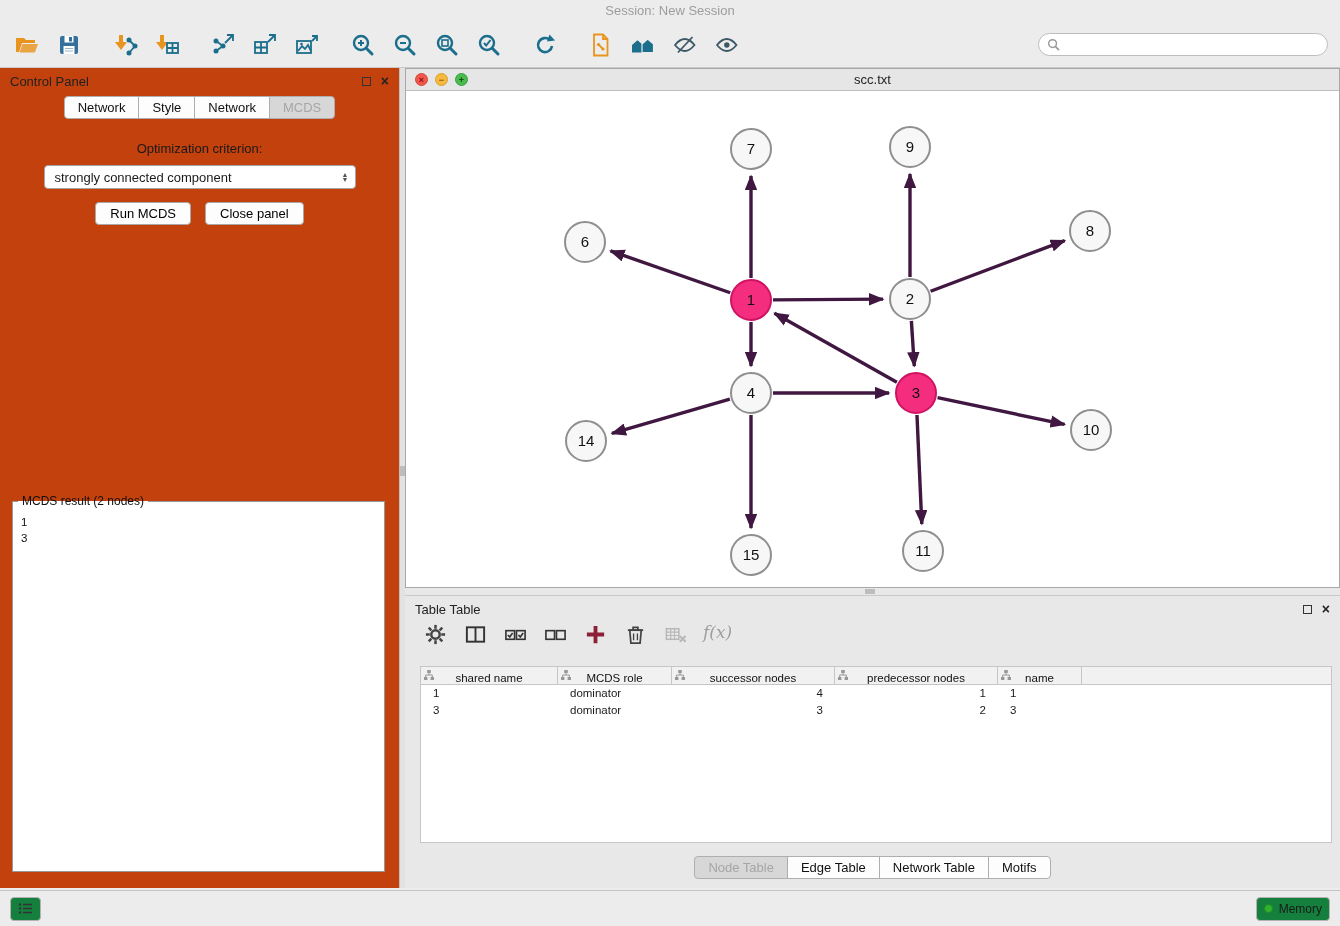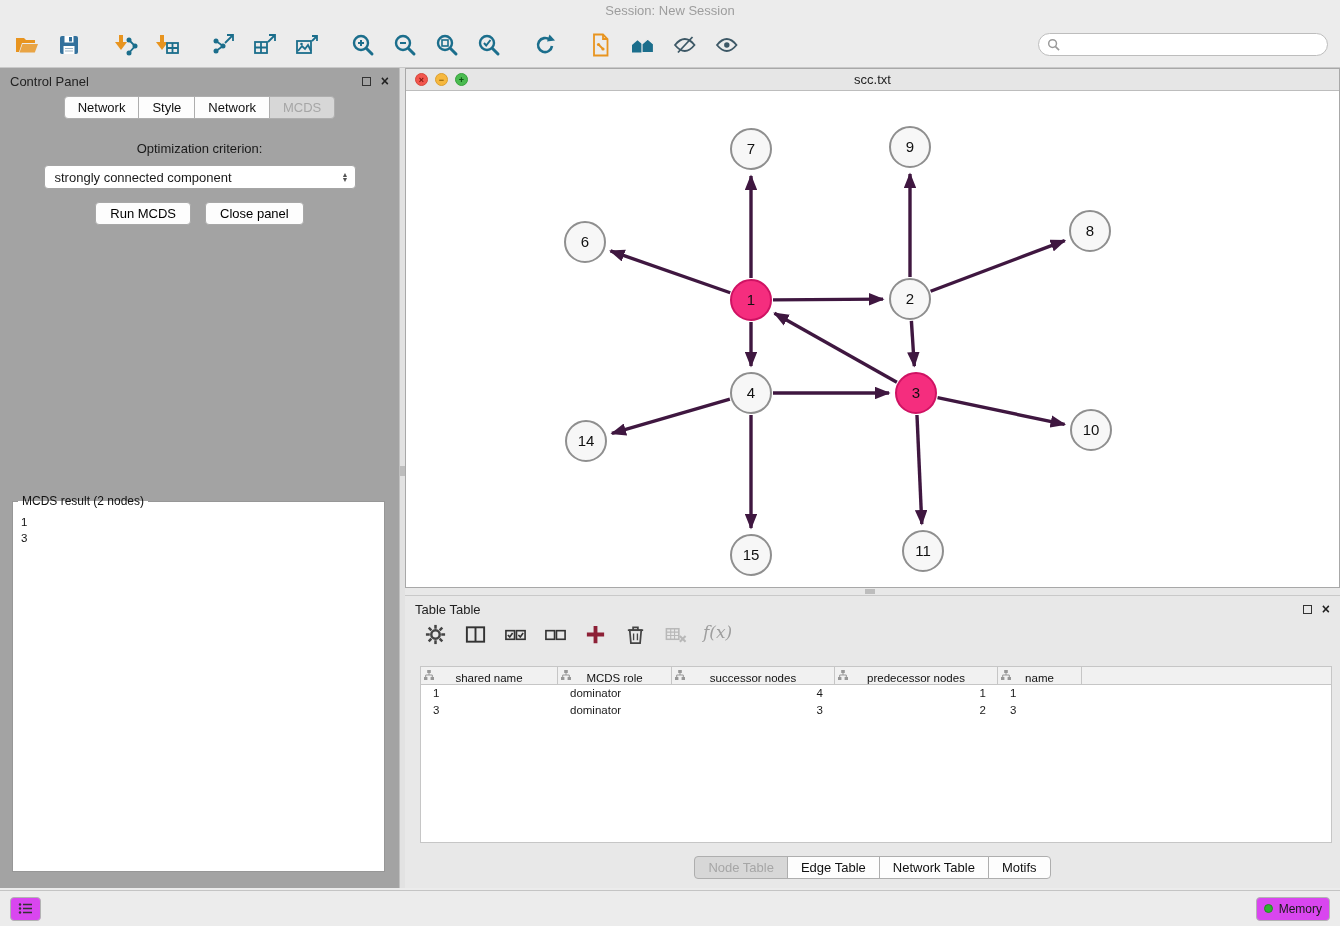--- a/index.html
+++ b/index.html
@@ -16,21 +16,21 @@
   .tbtn svg{width:26px;height:26px}
   .tealfill{fill:var(--teal)} .tealstroke{stroke:var(--teal);fill:none;stroke-width:1.8}
   .orangefill{fill:var(--orange)} .orangestroke{stroke:var(--orange);fill:none;stroke-width:1.8}
   .bluefill{fill:var(--blue)}
   .darkstroke{stroke:#3d5866;fill:none;stroke-width:1.8} .darkfill{fill:#3d5866}
   .search{margin-left:auto;display:flex;align-items:center;width:290px;height:23px;
     background:#fff;border:1px solid #bdbdbd;border-radius:12px;padding:0 8px;gap:5px}
   .search input{border:0;outline:0;flex:1;font:12px "Liberation Sans",sans-serif;background:transparent}
 
   
-  .cpanel{position:absolute;left:0;top:68px;width:400px;height:820px;background:#a3a3a3;
+  .cpanel{position:absolute;left:0;top:68px;width:400px;height:820px;background:#c2410c;
     border-right:1px solid #c0c0c0}
   .phead{height:26px;display:flex;align-items:center;padding:0 10px;gap:10px}
   .phead .ptitle{font-size:13px;color:#222}
   .phead .sp{margin-left:auto}
   .restore-box{width:9px;height:9px;border:1.6px solid #333;display:inline-block}
   .close-x{font-weight:700;font-size:14px;color:#222;line-height:9px}
   .tabsrow{display:flex;justify-content:center;margin-top:2px}
   .ptab,.btab{padding:3px 13px;background:#fdfdfd;border:1px solid #aeaeae;margin-left:-1px;
     font-size:13px;color:#111;cursor:default;white-space:nowrap}
   .ptab:first-child,.btab:first-child{border-radius:4px 0 0 4px;margin-left:0}
@@ -83,21 +83,21 @@
   .th .hicon{position:absolute;left:3px;top:3px}
   .th.filler{border-right:0;flex:1}
   .tbody{background:#fff;border:1px solid #c6c6c6;border-top:0;height:158px;overflow:hidden}
   .tr{display:flex;height:17px;line-height:17px;font-size:11.5px}
   .td{padding:0 12px;overflow:hidden;white-space:nowrap}
   .btabsrow{position:absolute;bottom:9px;left:0;width:935px;display:flex;justify-content:center}
 
   
   .statusbar{position:absolute;left:0;bottom:0;width:1340px;height:36px;background:#ececec;
     border-top:1px solid #c4c4c4;display:flex;align-items:center;padding:0 10px}
-  .sbtn{background:#d946ef;border:1px solid #b3b3b3;border-radius:4px;height:24px;
+  .sbtn{background:#15803d;border:1px solid #b3b3b3;border-radius:4px;height:24px;
     display:flex;align-items:center;justify-content:center;padding:0 7px;gap:6px;font-size:12px}
   .memdot{width:9px;height:9px;border-radius:50%;background:#2fb32f;border:1px solid #238a23;display:inline-block}
   .sright{margin-left:auto}
 </style>
 </head>
 <body>
 
 <div class="titlebar">Session: New Session</div>
 
 <div class="toolbar">

